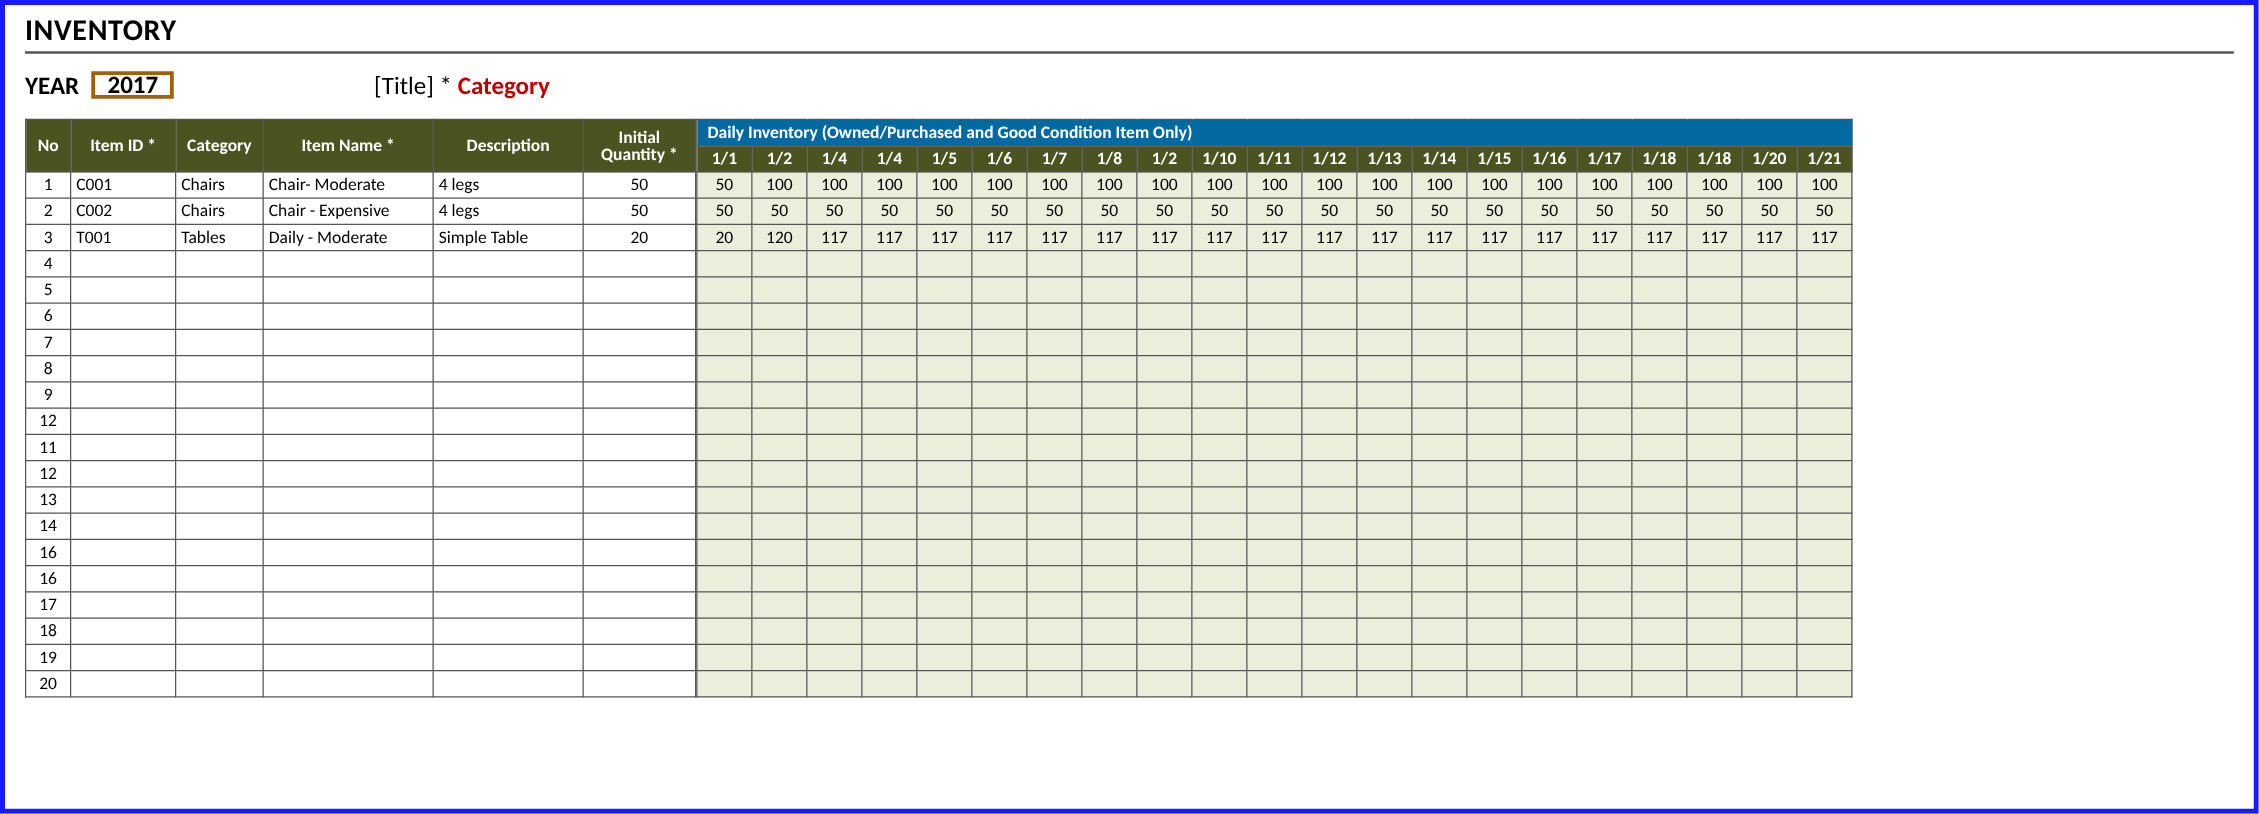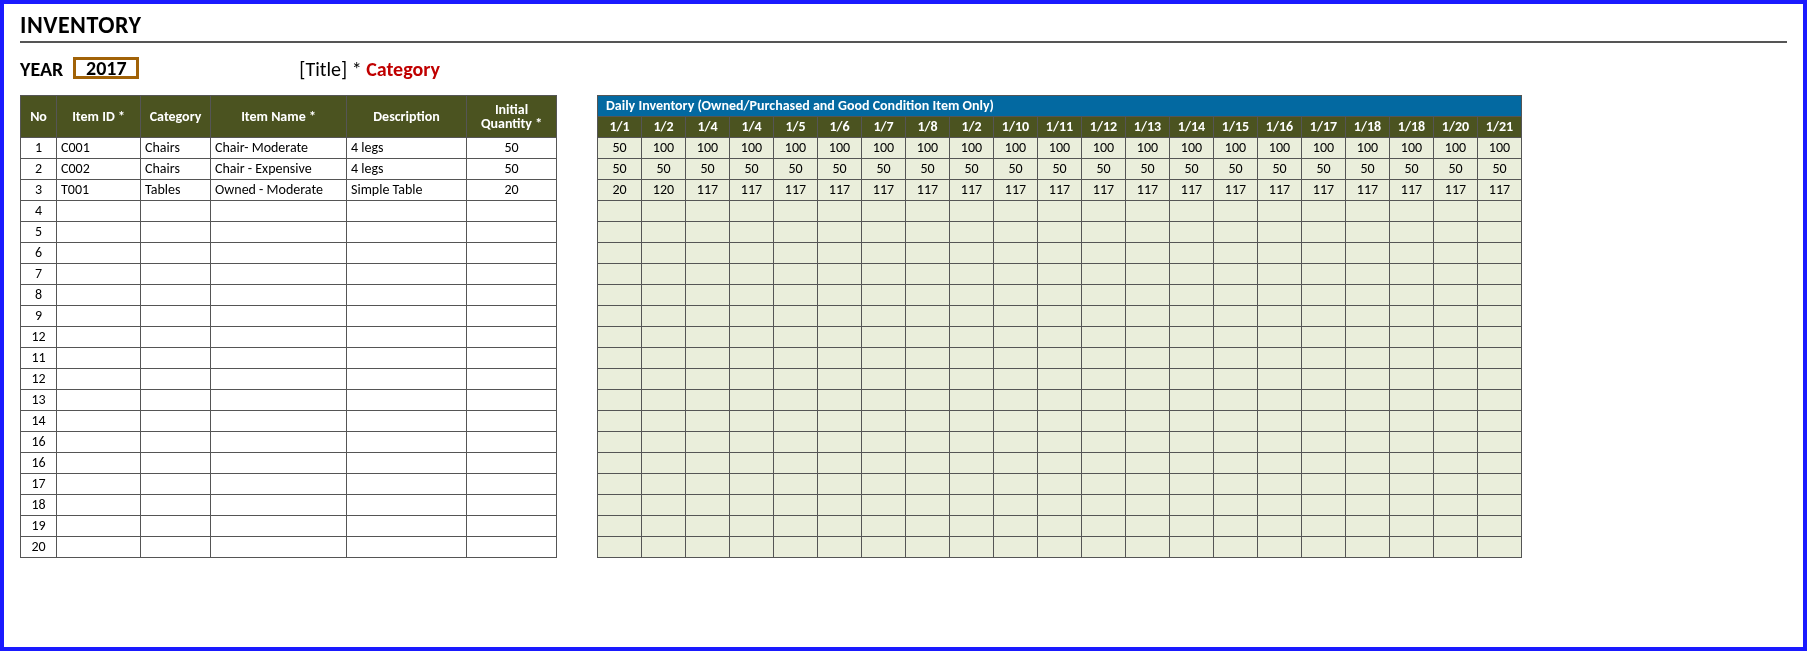--- a/index.html
+++ b/index.html
@@ -41,21 +41,20 @@
     display: flex;
     align-items: center;
     justify-content: center;
     font-weight: bold;
   }
   .title-hint { margin-left: 150px; }
   .req { color: #c00000; font-weight: bold; }
 
   .tables {
     display: flex;
-    gap: 40px;
     align-items: flex-start;
   }
 
   table { border-collapse: collapse; }
   th, td {
     border: 1px solid #555;
     font-size: 14px;
     height: 21px;
     line-height: 1;
     padding: 0 4px;
@@ -150,21 +149,21 @@
             <td class="col-id">C002</td>
             <td class="col-cat">Chairs</td>
             <td class="col-name">Chair - Expensive</td>
             <td class="col-desc">4 legs</td>
             <td class="col-qty">50</td>
           </tr>
           <tr>
             <td class="col-no">3</td>
             <td class="col-id">T001</td>
             <td class="col-cat">Tables</td>
-            <td class="col-name">Owned - Moderate</td>
+            <td class="col-name">Daily - Moderate</td>
             <td class="col-desc">Simple Table</td>
             <td class="col-qty">20</td>
           </tr>
           <tr>
             <td class="col-no">4</td>
             <td class="col-id"></td>
             <td class="col-cat"></td>
             <td class="col-name"></td>
             <td class="col-desc"></td>
             <td class="col-qty"></td>

